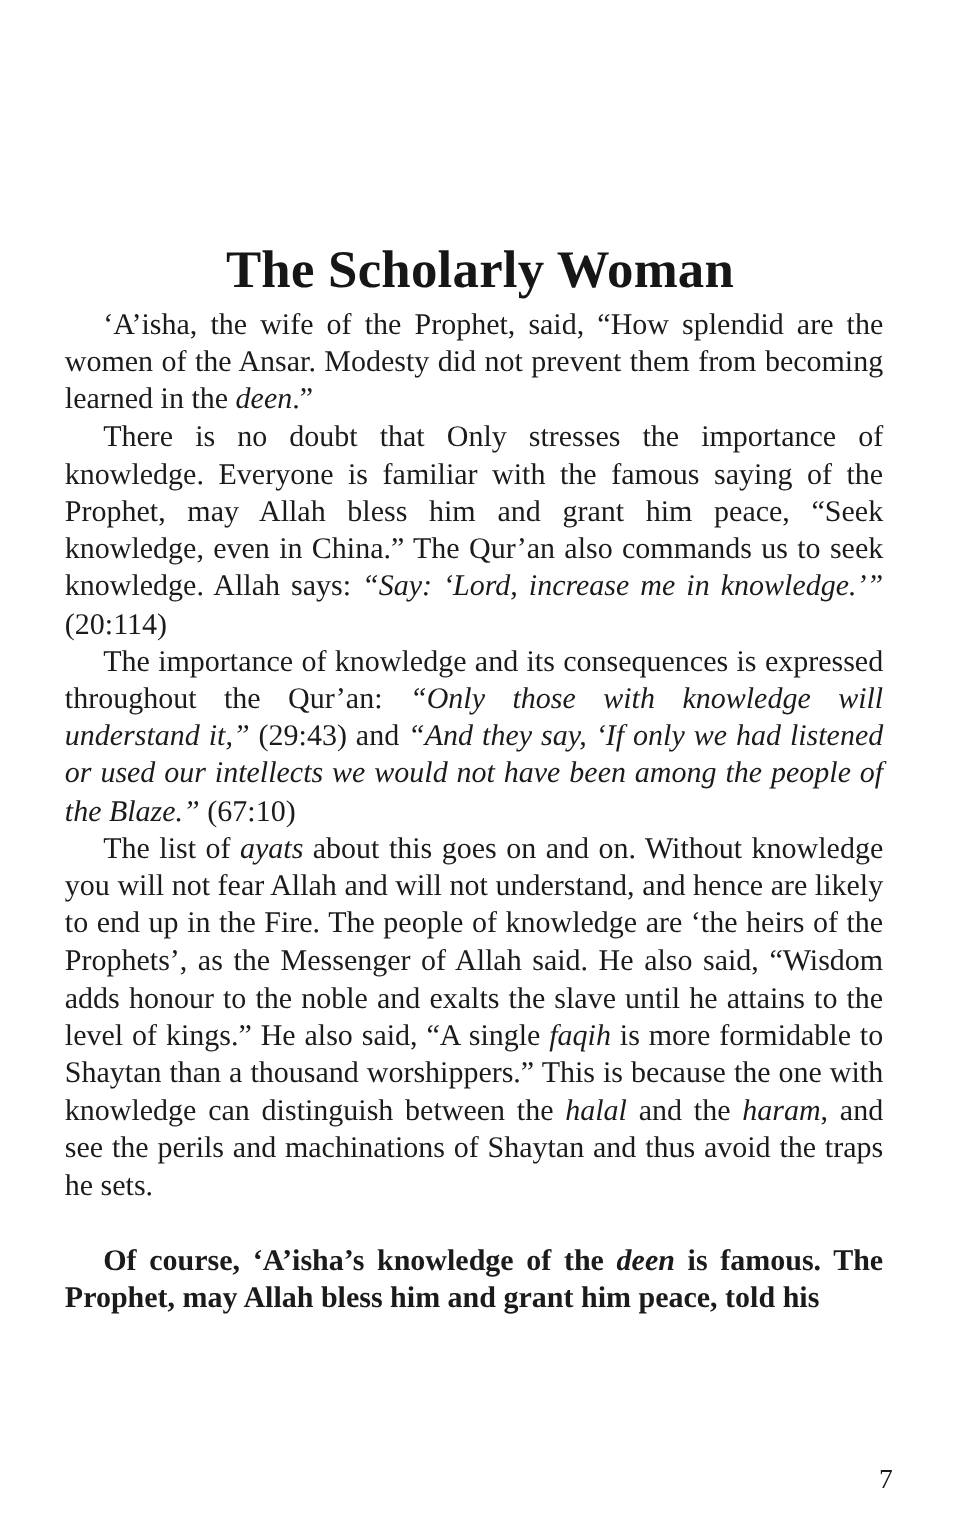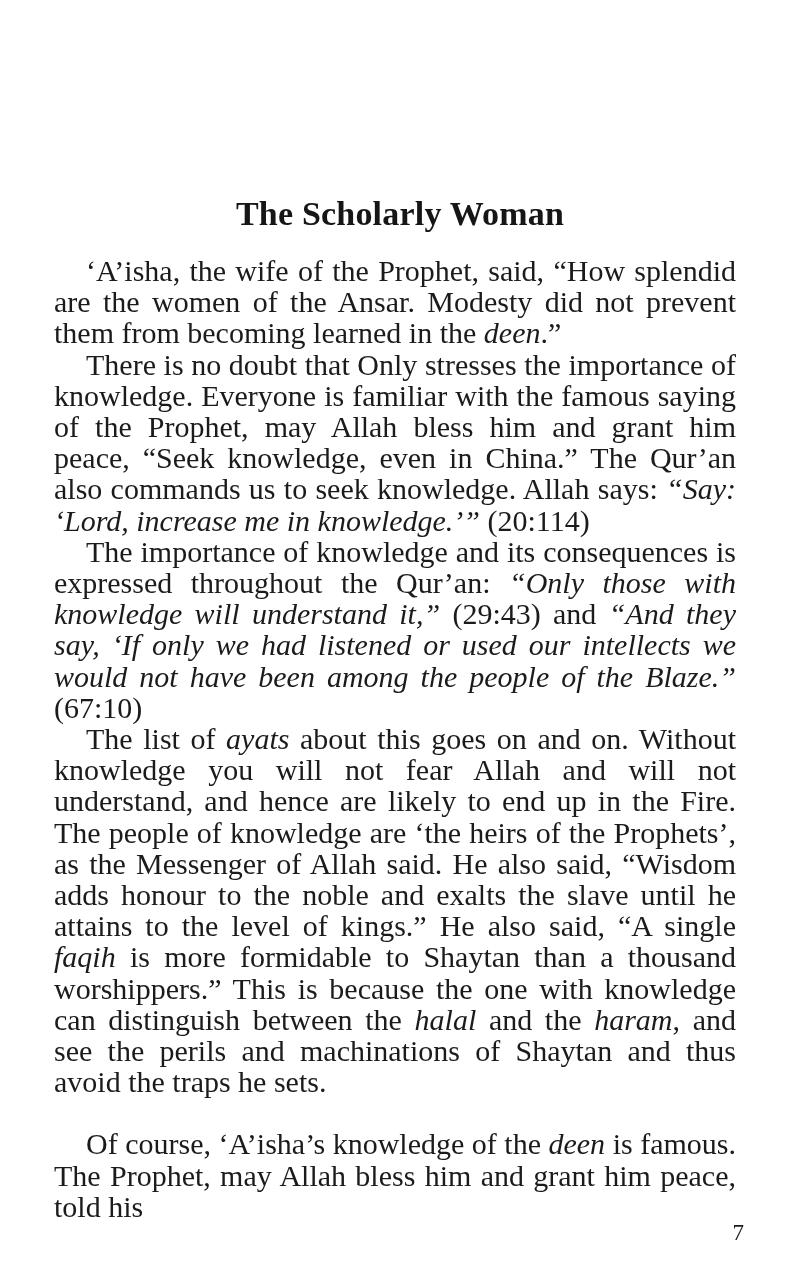--- a/index.html
+++ b/index.html
@@ -20,45 +20,46 @@
     width: 800px;
     height: 1280px;
     box-sizing: border-box;
   }
   .chapter-title {
     position: absolute;
     top: 172px;
     left: 0;
     width: 800px;
     text-align: center;
-    font-size: 34px;
+    font-size: 44px;
     font-weight: bold;
     letter-spacing: 0.2px;
     color: #161616;
     line-height: 1.1;
   }
   .body-text {
     position: absolute;
     top: 255px;
     left: 54px;
     width: 682px;
-    font-size: 30px;
+    font-size: 25px;
     line-height: 31.2px;
     text-align: justify;
     text-justify: inter-word;
     color: #1b1b1b;
     -webkit-font-smoothing: antialiased;
   }
   .body-text p {
     margin: 0;
     text-indent: 32px;
     text-align: justify;
   }
   .body-text p.gap-before {
     margin-top: 31px;
+    font-weight: bold;
   }
   .body-text em {
     font-style: italic;
   }
   .page-number {
     position: absolute;
     bottom: 36px;
     right: 56px;
     font-size: 23px;
     color: #1b1b1b;

